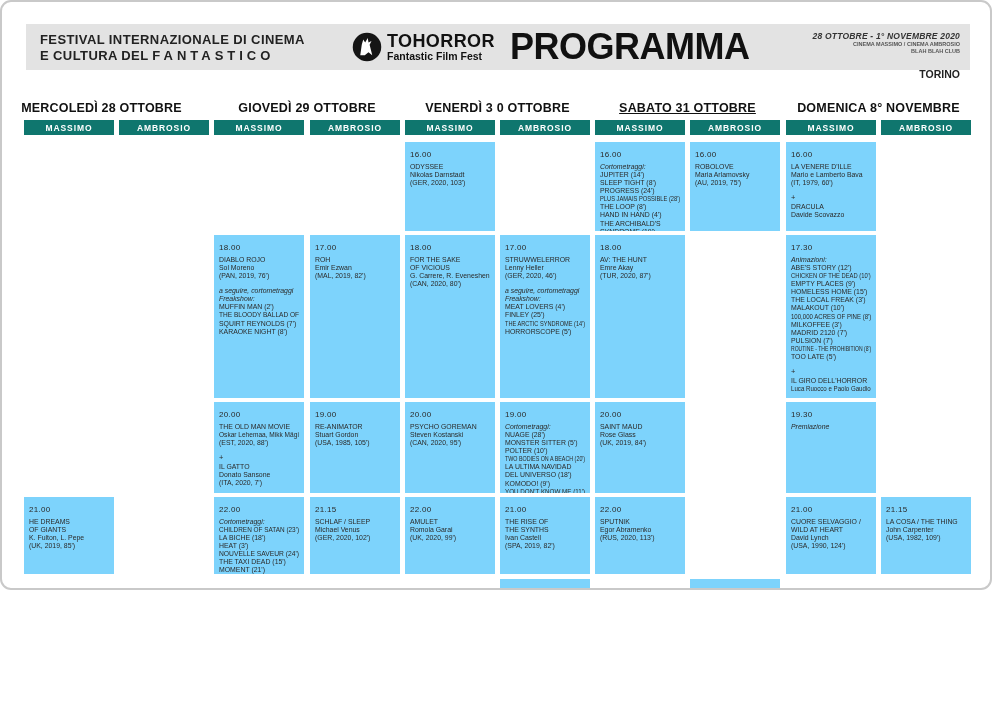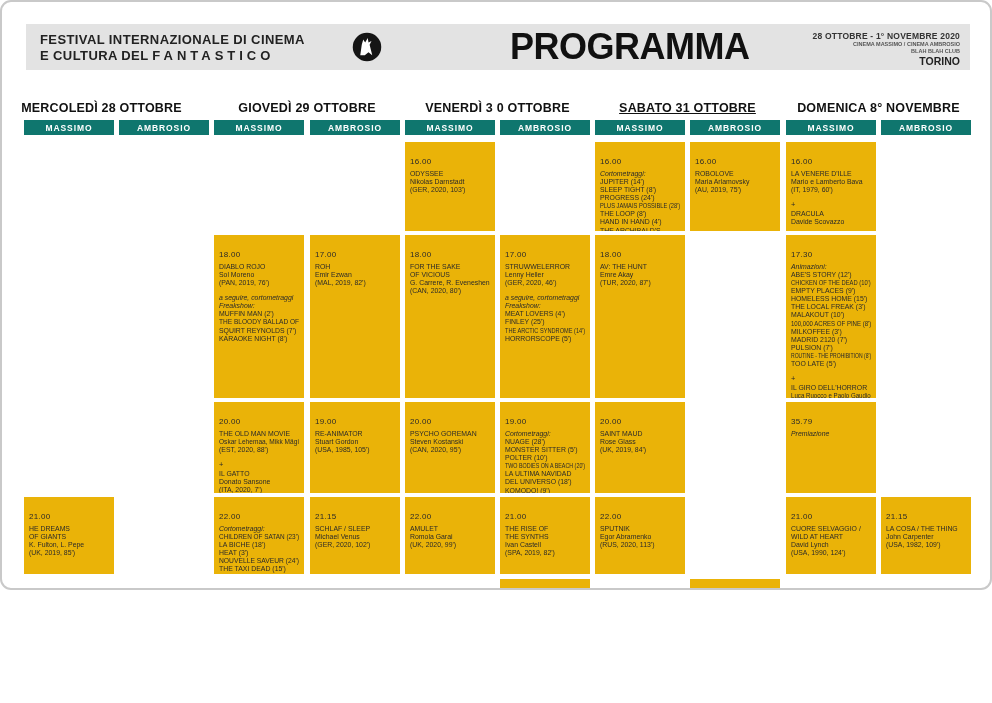--- a/index.html
+++ b/index.html
@@ -9,29 +9,29 @@
   
   .header{position:absolute;left:24px;top:22px;width:944px;height:46px;background:#e3e3e3;}
   .fest-title{position:absolute;left:14px;top:8px;font-weight:bold;font-size:13px;line-height:1.25;letter-spacing:.4px;color:#222;}
   .fest-title .sp{letter-spacing:4px;}
   .logo{position:absolute;left:326px;top:8px;display:flex;align-items:center;gap:5px;}
   .logo-mark svg{display:block;}
   .logo-name{font-weight:bold;font-size:18px;letter-spacing:.4px;line-height:1;color:#111;}
   .logo-sub{font-weight:bold;font-size:10.5px;line-height:1.15;color:#111;}
   .programma{position:absolute;left:484px;top:0;height:46px;line-height:46px;font-size:36px;font-weight:800;letter-spacing:-.5px;color:#111;}
   .event-info{position:absolute;right:10px;top:7px;text-align:right;color:#333;}
-  .event-info .date{font-weight:bold;font-size:8.5px;letter-spacing:.2px;}
+  .event-info .date{font-weight:bold;font-size:8.5px;letter-spacing:.2px;font-style:italic;}
   .event-info .tiny{font-size:5.5px;font-weight:bold;color:#555;line-height:1.3;}
-  .event-info .city{font-weight:bold;font-size:10.5px;margin-top:0;color:#222;}
+  .event-info .city{font-weight:bold;font-size:10.5px;margin-top:13px;color:#222;}
   
   .day-label{position:absolute;top:99px;font-weight:bold;font-size:12.5px;text-align:center;letter-spacing:.2px;color:#111;}
   .venue-bar{position:absolute;top:118px;height:15px;background:#0f766e;color:#fff;font-weight:bold;font-size:8.5px;
              letter-spacing:.9px;display:flex;align-items:center;justify-content:center;}
   
-  .block{position:absolute;background:#eab308;box-sizing:border-box;padding:15px 5px;overflow:hidden;}
+  .block{position:absolute;background:#7dd3fc;box-sizing:border-box;padding:8px 5px;overflow:hidden;}
   .time{font-size:8px;letter-spacing:.3px;margin-bottom:4px;}
   .line{font-size:6.9px;line-height:1.17;white-space:nowrap;}
   .line.label{font-style:italic;}
   .line.blank{height:7px;}
   .line.plus{font-size:7.5px;}
 </style>
 </head>
 <body>
 
 <div class="page">
@@ -43,20 +43,24 @@
         <span>E CULTURA DEL</span>
         <span class="sp">FANTASTICO</span>
       </div>
     </div>
     <div class="logo">
       <span class="logo-mark">
         <svg width="30" height="30" viewBox="0 0 40 40">
           <circle cx="20" cy="20" r="19" fill="#151515"></circle>
           <path fill="#ffffff" d="M11,31 L13,17 L15,10 L17.5,14 L21,8 L22,14 L26,12 L23.5,17 L27,31 L22,27 L17,31 Z"></path>
         </svg>
+      </span>
+      <span class="logo-text">
+        <div class="logo-name">TOHORROR</div>
+        <div class="logo-sub">Fantastic Film Fest</div>
       </span>
     </div>
     <div class="programma">PROGRAMMA</div>
     <div class="event-info">
       <div class="date">28 OTTOBRE - 1° NOVEMBRE 2020</div>
       <div class="tiny">CINEMA MASSIMO / CINEMA AMBROSIO</div>
       <div class="tiny">BLAH BLAH CLUB</div>
       <div class="city">TORINO</div>
     </div>
   </div>
@@ -274,21 +278,21 @@
         <div class="line title">MADRID 2120 (7')</div>
         <div class="line title">PULSION (7')</div>
         <div class="line title" style="transform-origin: left top; transform: scaleX(0.734);">ROUTINE - THE PROHIBITION (8')</div>
         <div class="line title">TOO LATE (5')</div>
         <div class="line blank"></div>
         <div class="line plus">+</div>
         <div class="line title">IL GIRO DELL'HORROR</div>
         <div class="line credit" style="transform-origin: left top; transform: scaleX(0.889);">Luca Ruocco e Paolo Gaudio</div>
       </div>
       <div class="block" style="left: 784px; top: 400px; width: 90px; height: 91px;">
-        <div class="time">35.79</div>
+        <div class="time">19.30</div>
         <div class="line label">Premiazione</div>
       </div>
       <div class="block" style="left: 784px; top: 495px; width: 90px; height: 77px;">
         <div class="time">21.00</div>
         <div class="line title">CUORE SELVAGGIO /</div>
         <div class="line title">WILD AT HEART</div>
         <div class="line credit">David Lynch</div>
         <div class="line credit">(USA, 1990, 124')</div>
       </div>
       <div class="block" style="left: 879px; top: 495px; width: 90px; height: 77px;">

